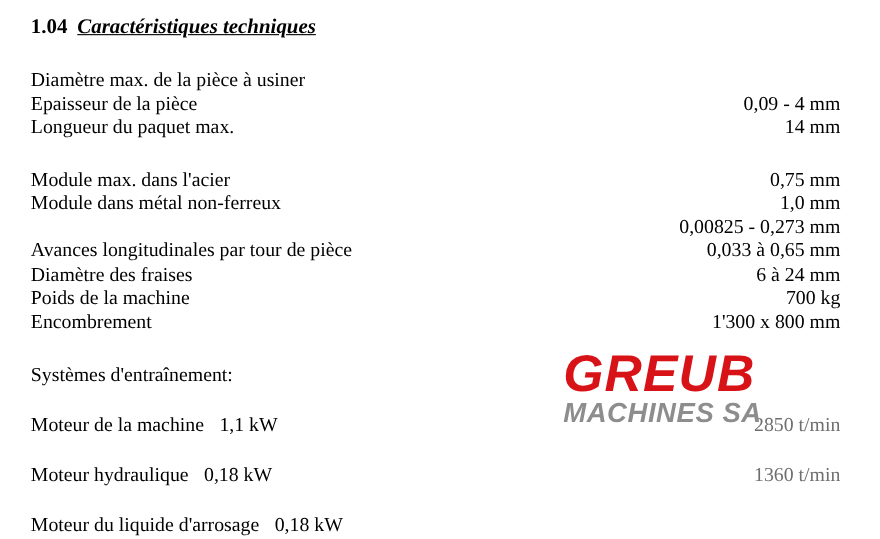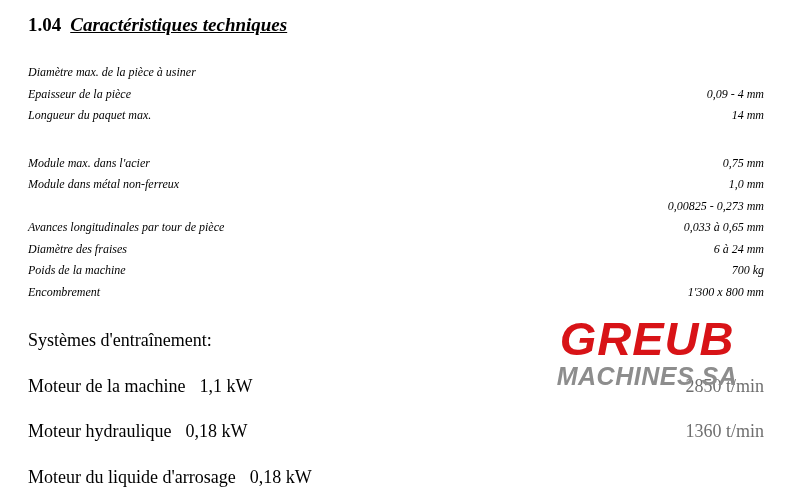--- a/index.html
+++ b/index.html
@@ -37,24 +37,23 @@
     font-style: italic;
   }
   .spec-block {
     margin-top: 22px;
   }
   .spec-block.gap-1 { margin-top: 26px; }
   .spec-block.gap-2 { margin-top: 26px; }
   .row {
     display: flex;
     align-items: flex-end;
-    font-size: 12px;
+    font-size: 18px;
     line-height: 21.5px;
     white-space: nowrap;
-    font-style: italic;
   }
   .row .label {
     flex: 0 0 auto;
   }
   .row .spacer {
     flex: 1 1 auto;
   }
   .row .value {
     flex: 0 0 auto;
     text-align: right;
@@ -89,21 +88,21 @@
     text-align: right;
     color: #6f6f6f;
     padding-left: 30px;
   }
   
   .logo {
     position: absolute;
     right: 18px;
     bottom: 6px;
     width: 270px;
-    text-align: center;
+    text-align: left;
     line-height: 1;
     z-index: 5;
   }
   .logo .brand {
     font-family: "Liberation Sans", sans-serif;
     font-weight: bold;
     font-style: italic;
     color: #d81317;
     font-size: 47px;
     letter-spacing: 1px;

